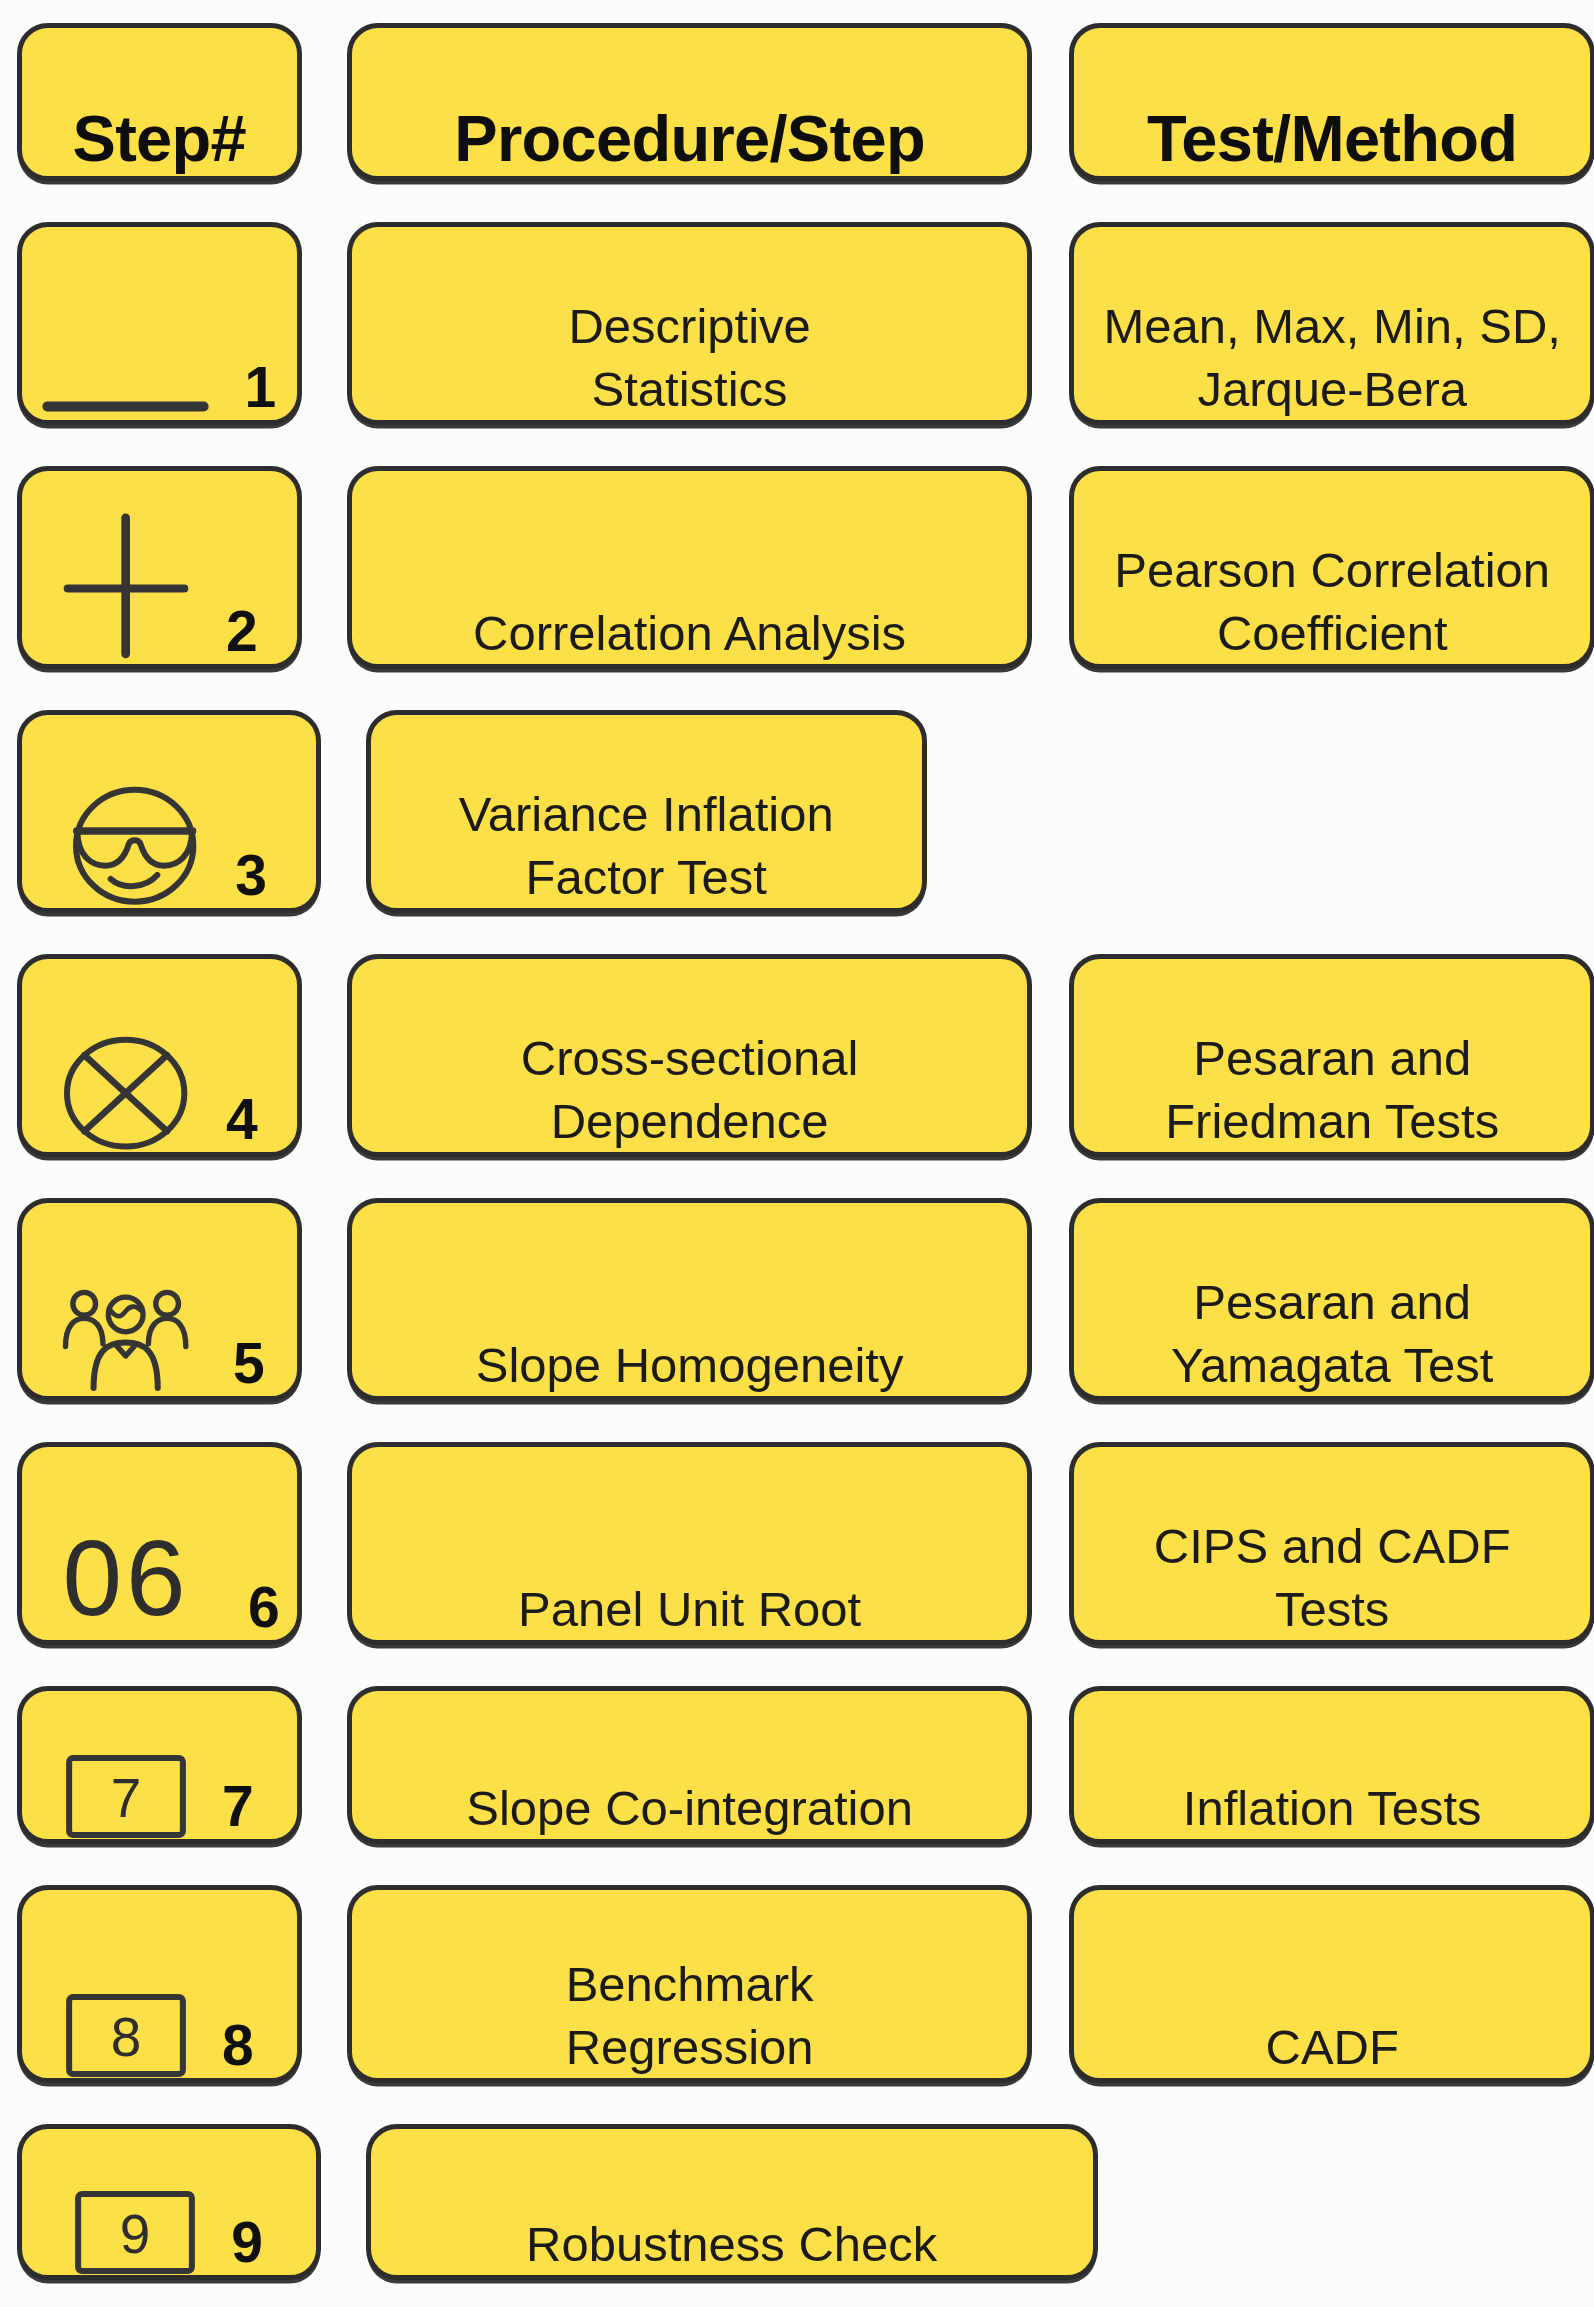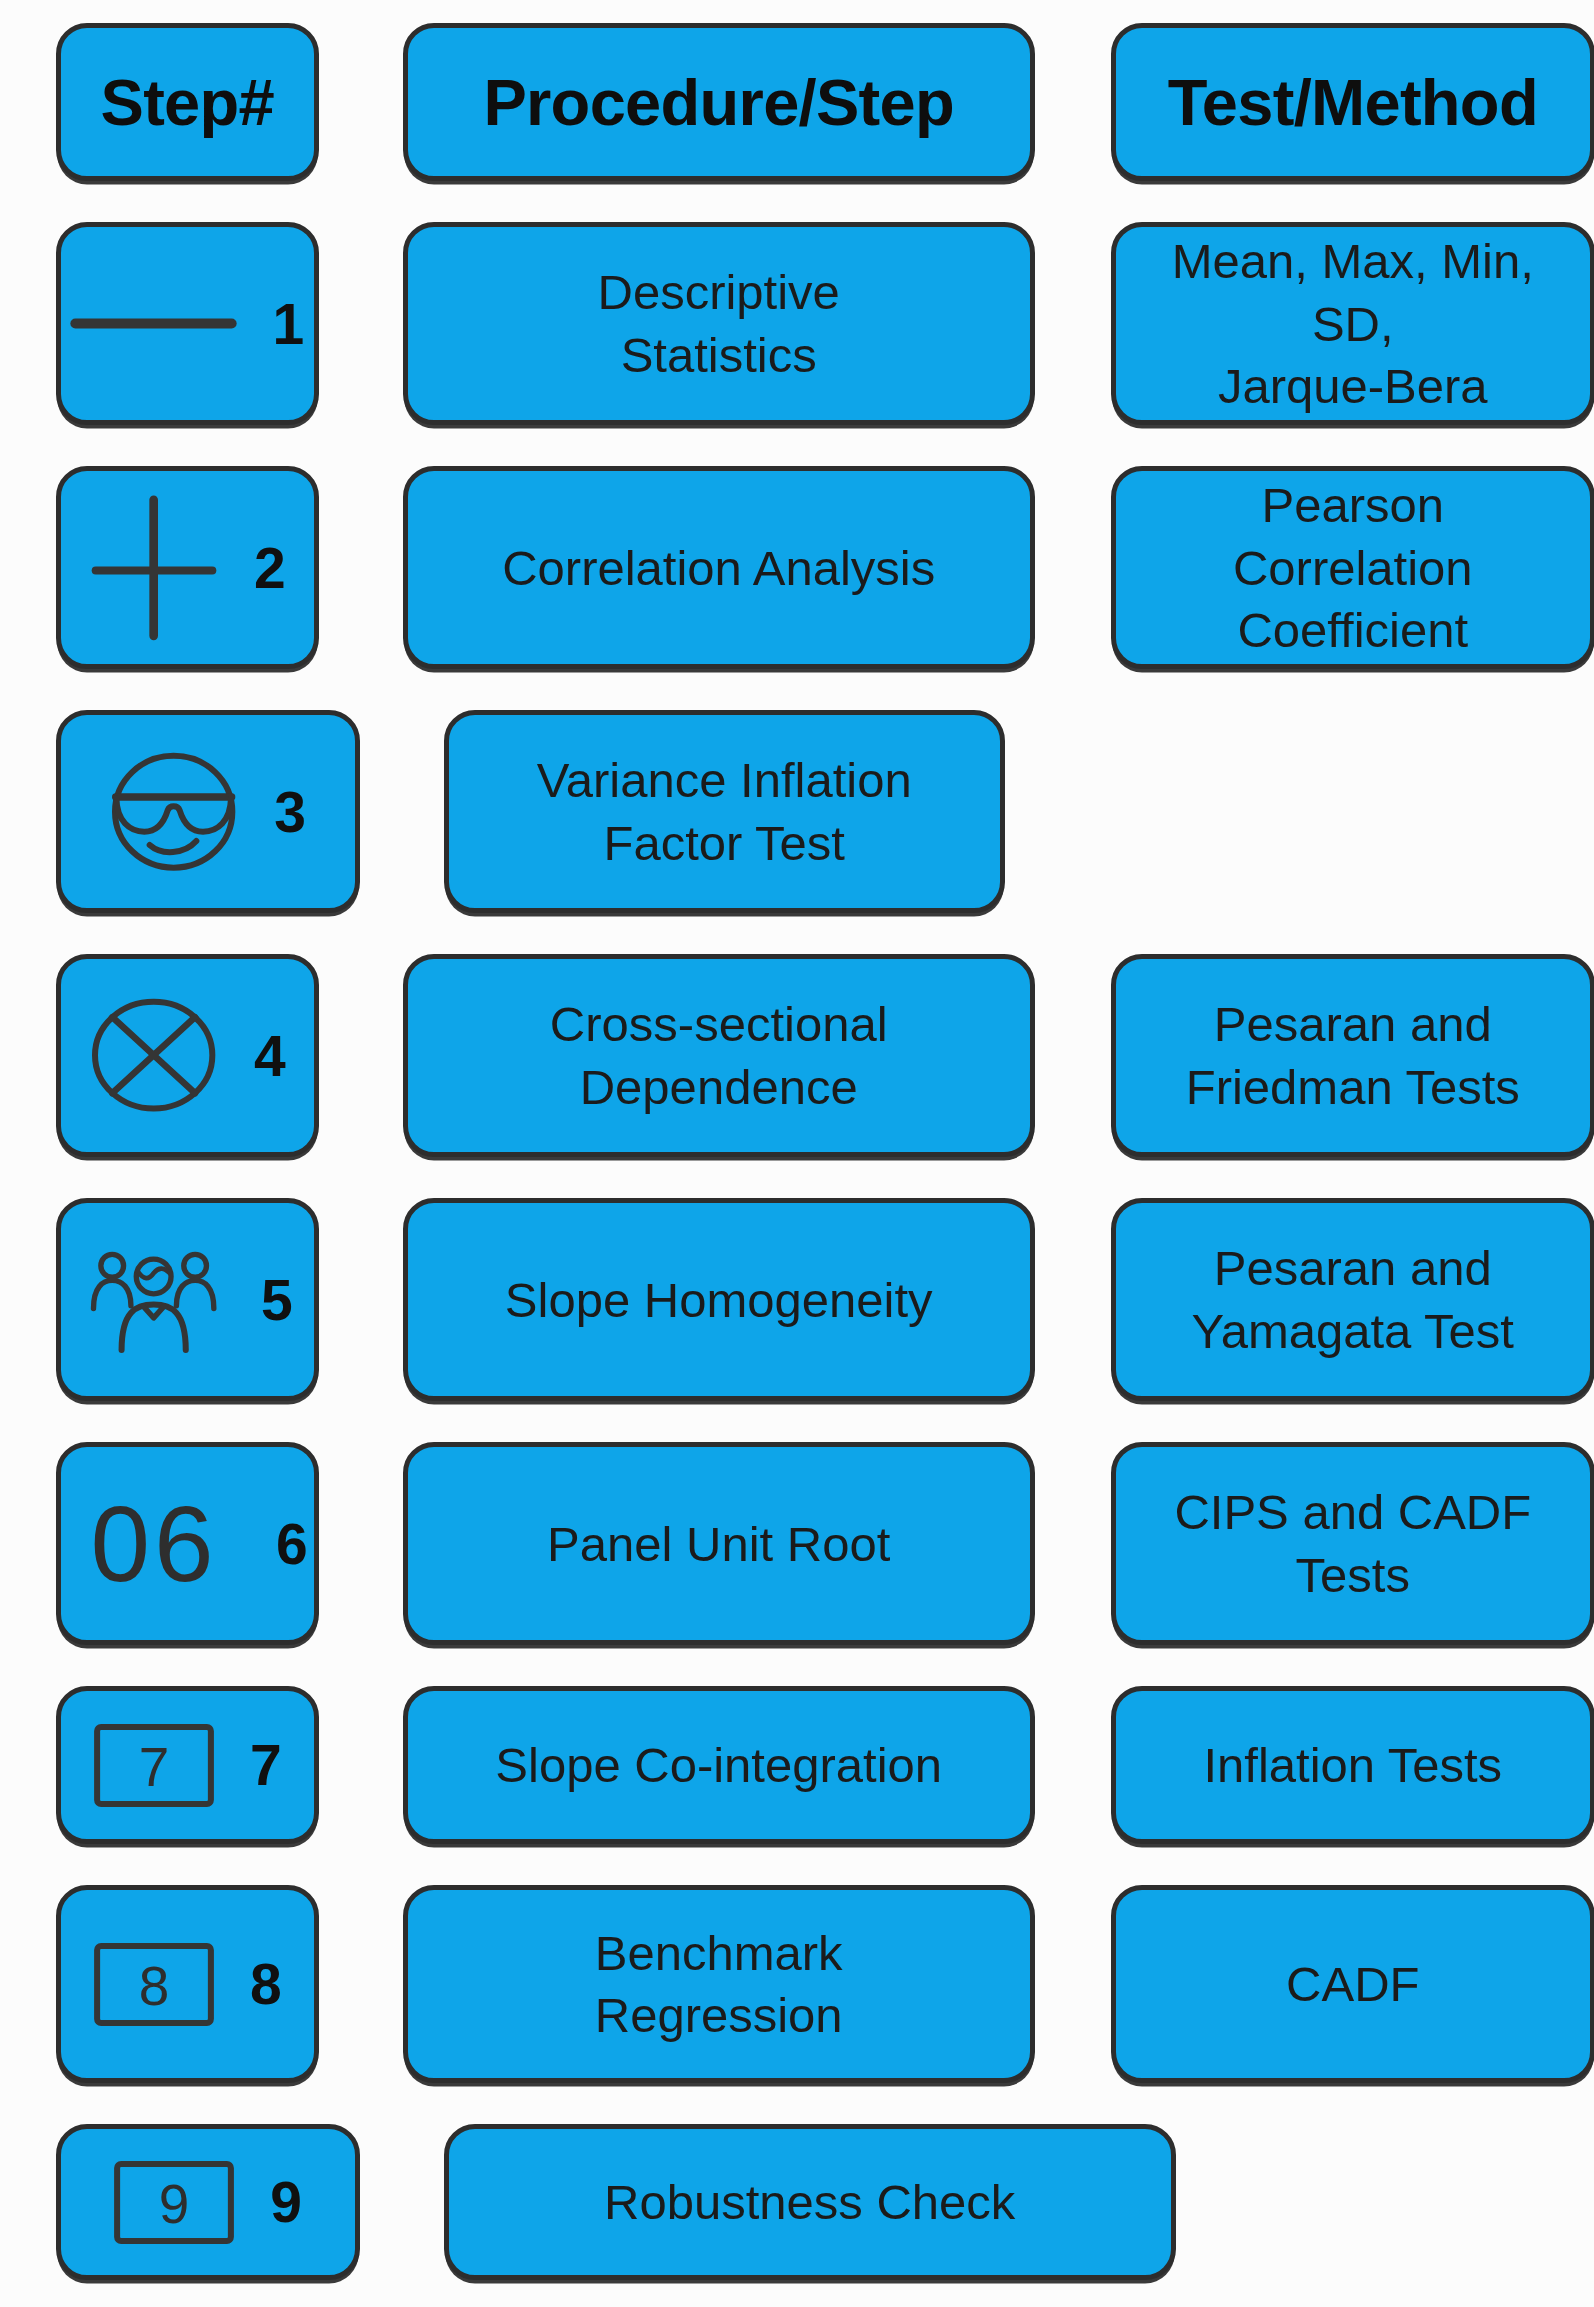--- a/index.html
+++ b/index.html
@@ -3,24 +3,24 @@
 <meta charset="utf-8">
 <style>
   html,body{margin:0;padding:0;background:#fcfcfc;}
   .page{
     width:1595px;height:2307px;background:#fcfcfc;
     font-family:"Liberation Sans",sans-serif;
     box-sizing:border-box;padding-top:23.4px;overflow:hidden;
   }
   .row{display:flex;margin:0 0 41px 16.7px;}
   .box{
-    box-sizing:border-box;background:#0ea5e9;
+    box-sizing:border-box;background:#fde047;
     border:5.3px solid #2d2d2d;border-radius:31px;
     box-shadow:0 4.7px 0 -1.3px #3a3a3a;
-    display:flex;align-items:center;justify-content:center;margin-left:39px;
+    display:flex;align-items:flex-end;justify-content:center;
   }
   .col-step{width:304px;margin-right:45px;}
   .col-proc{width:732px;margin-right:37px;}
   .col-test{width:561px;}
   .header-row .box{height:158px;}
   .r-a{height:203px;}
   .r-b{height:158px;}
   .r-c{height:198px;}
   .r-d{height:156px;}
   .header-text{

